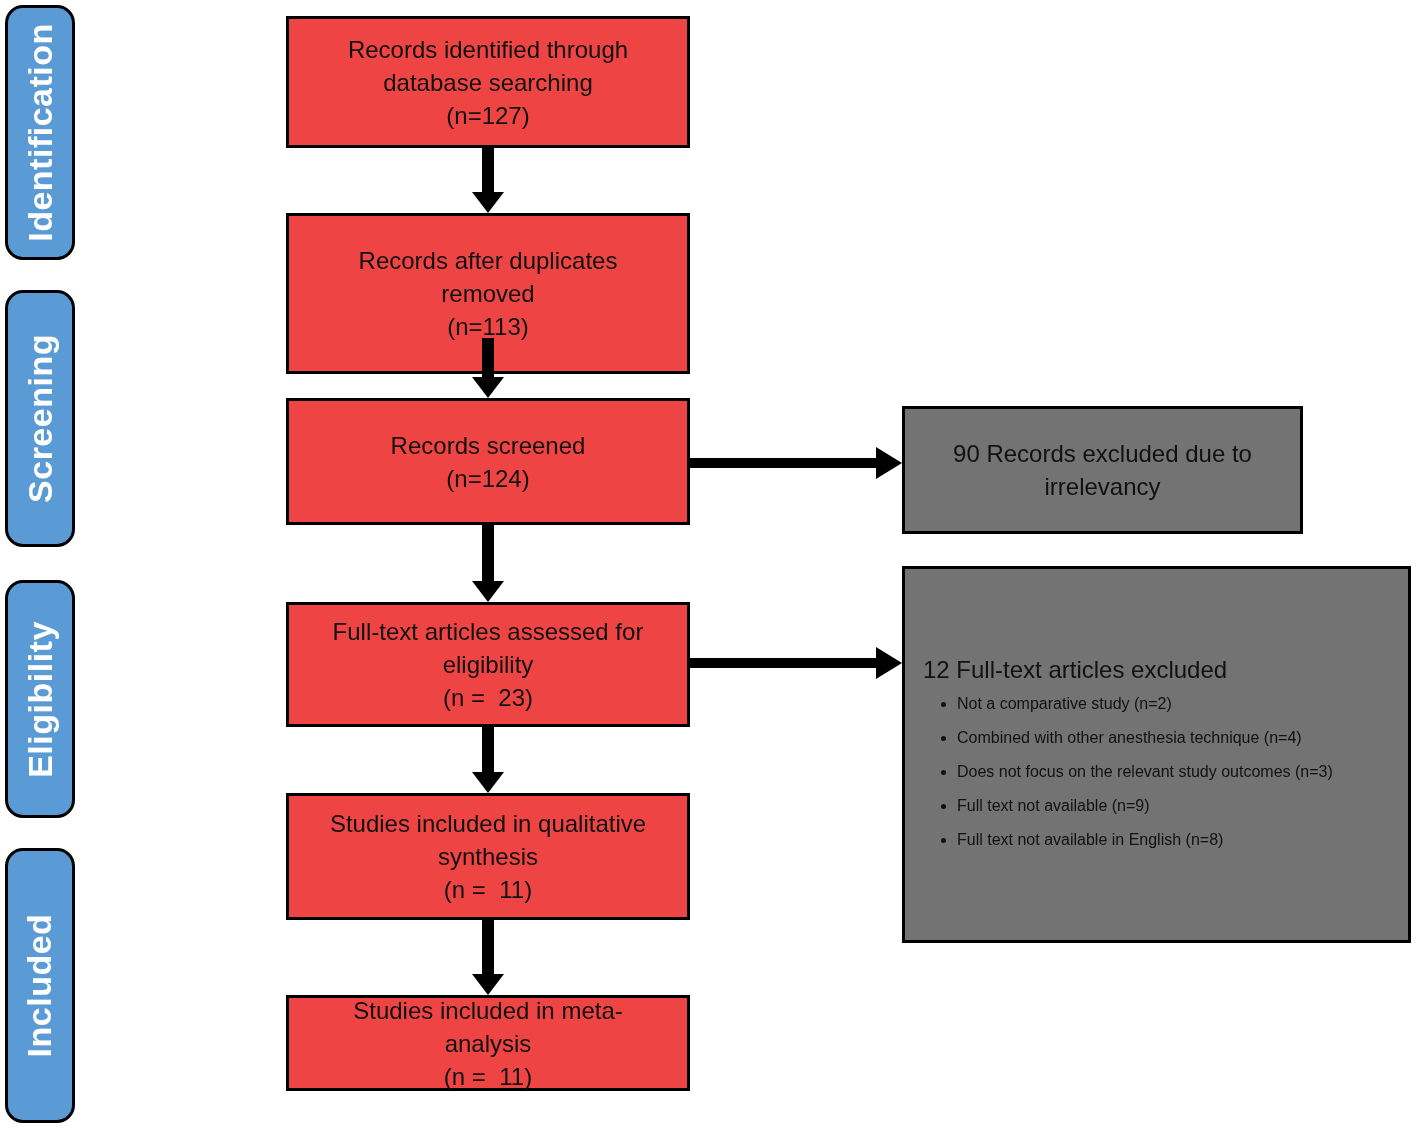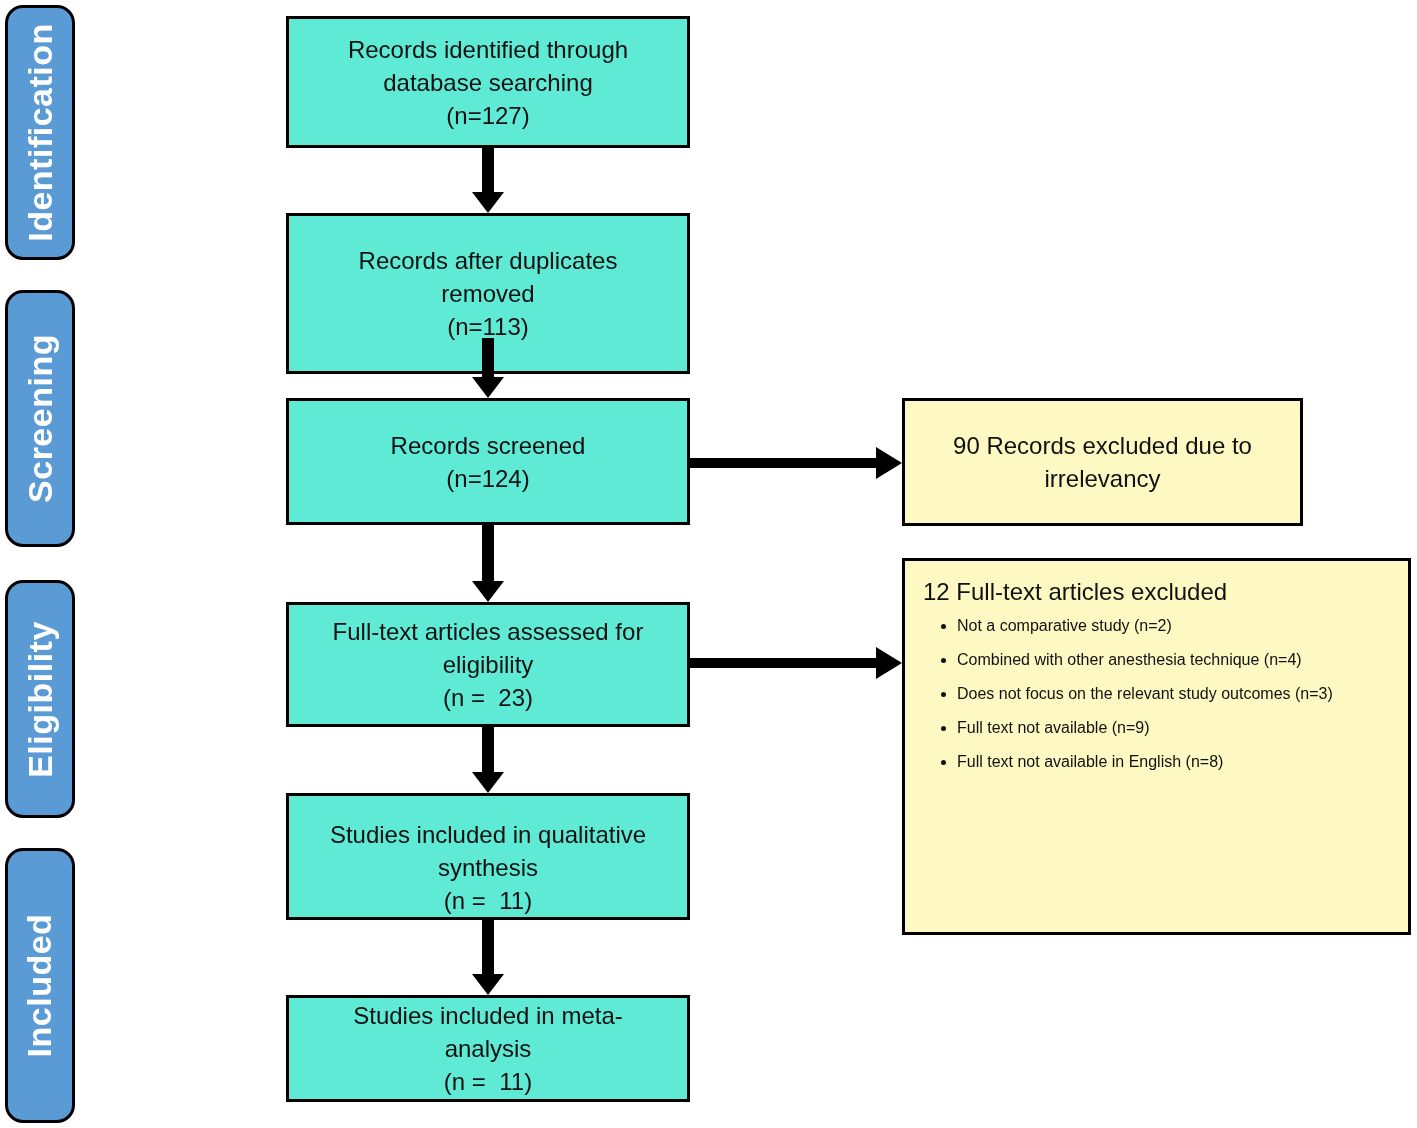--- a/index.html
+++ b/index.html
@@ -32,42 +32,43 @@
     transform:rotate(-90deg);
     white-space:nowrap;
     color:var(--stage-text);
     font-size:34px;font-weight:700;
     letter-spacing:.5px;
   }
 
   
   .flow-box{
     position:absolute;left:286px;width:404px;
-    background:#5eead4;border:3px solid var(--box-border);
+    background:#ef4444;border:3px solid var(--box-border);
     display:flex;align-items:center;justify-content:center;
     text-align:center;
   }
   .flow-box .box-text{
     white-space:pre-wrap;
     font-size:24px;line-height:33px;
   }
 
   
   .side-box{
-    position:absolute;background:#fef9c3;
+    position:absolute;background:#737373;
     border:3px solid var(--box-border);
+    margin-top:8px;
   }
   .side-box.centered{
     display:flex;align-items:center;justify-content:center;text-align:center;
   }
   .side-box.centered .box-text{
     white-space:pre-wrap;font-size:24px;line-height:33px;
   }
   .side-box.listed{
-    display:flex;flex-direction:column;justify-content:flex-start;
+    display:flex;flex-direction:column;justify-content:center;
     padding:14px 16px 14px 18px;
   }
   .excl-heading{
     font-size:24px;line-height:34px;font-weight:400;
   }
   .excl-list{
     list-style:disc outside;
     margin:0;padding-left:34px;
   }
   .excl-list li{
@@ -101,22 +102,22 @@
   
   #stage-identification{top:5px;height:255px;}
   #stage-screening{top:290px;height:257px;}
   #stage-eligibility{top:580px;height:238px;}
   #stage-included{top:848px;height:275px;}
 
   #box-identified{top:16px;height:132px;}
   #box-duplicates{top:213px;height:161px;}
   #box-screened{top:398px;height:127px;}
   #box-fulltext{top:602px;height:125px;}
-  #box-qualitative{top:793px;height:127px;align-items:flex-end;}
-  #box-meta{top:995px;height:107px;align-items:center;}
+  #box-qualitative{top:793px;height:127px;}
+  #box-meta{top:995px;height:96px;align-items:center;}
 
   #box-records-excluded{left:902px;top:398px;width:401px;height:128px;}
   #box-fulltext-excluded{left:902px;top:558px;width:509px;height:377px;}
 
   #arrow-v1{left:466px;top:148px;height:65px;}
   #arrow-v2{left:466px;top:338px;height:60px;}
   #arrow-v3{left:466px;top:525px;height:77px;}
   #arrow-v4{left:466px;top:727px;height:66px;}
   #arrow-v5{left:466px;top:920px;height:75px;}
 

